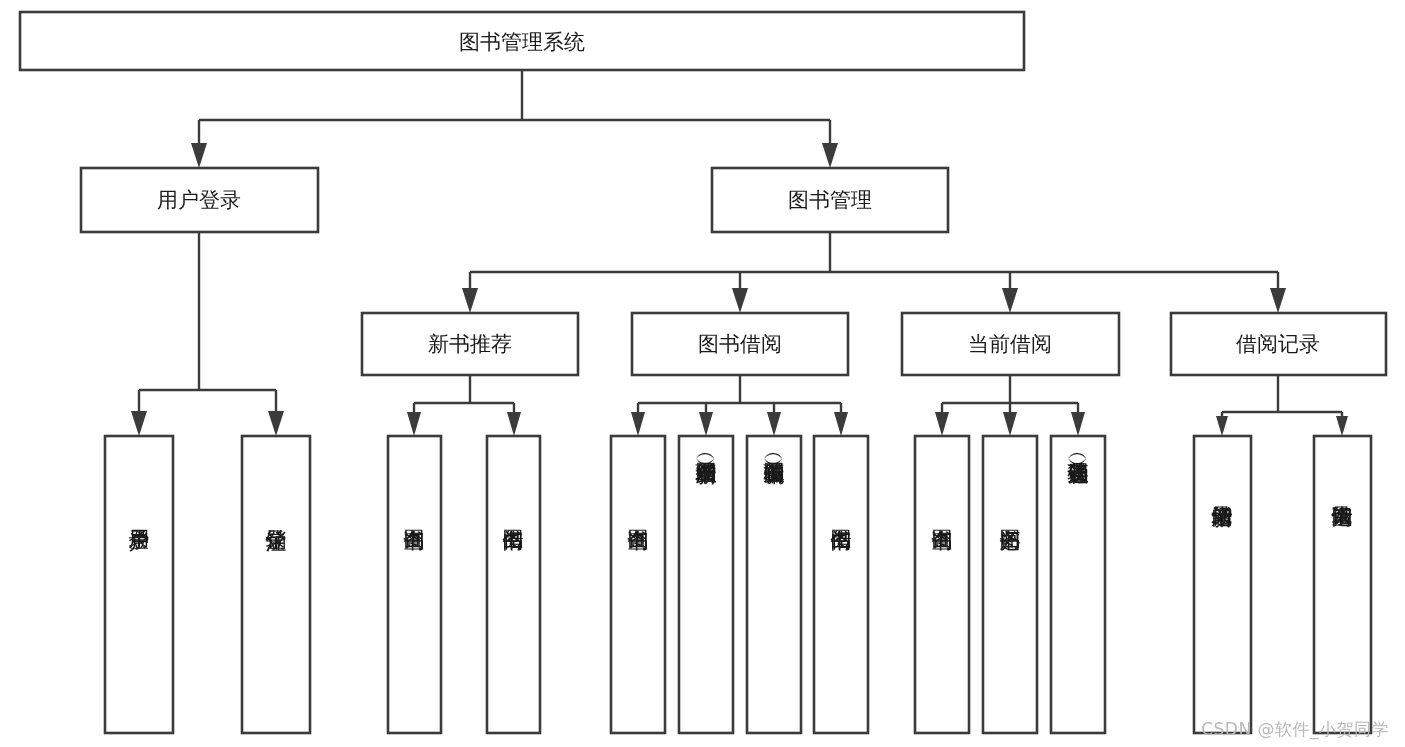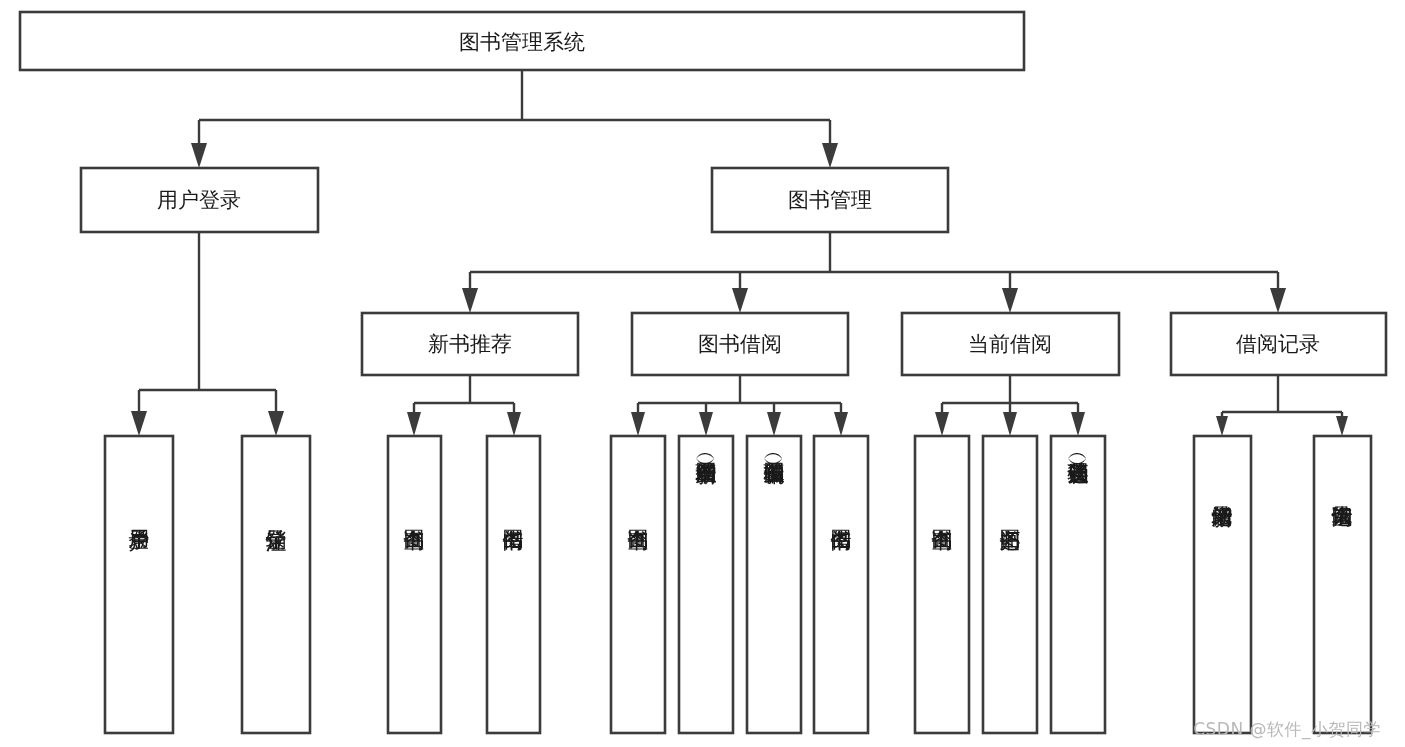--- a/index.html
+++ b/index.html
@@ -51,21 +51,21 @@
     font-family: "DejaVu Sans", "Liberation Sans", sans-serif;
     font-size: 21px;
     fill: #1a1a1a;
     writing-mode: vertical-rl;
     text-orientation: upright;
     text-anchor: middle;
     white-space: pre;
   }
   .watermark-text {
     position: absolute;
-    right: 24px;
+    right: 16px;
     bottom: 6px;
     font-family: "DejaVu Sans", "Liberation Sans", sans-serif;
     font-size: 17px;
     color: #b9b9b9;
     letter-spacing: 0.5px;
     user-select: none;
     pointer-events: none;
   }
 </style>
 </head>

